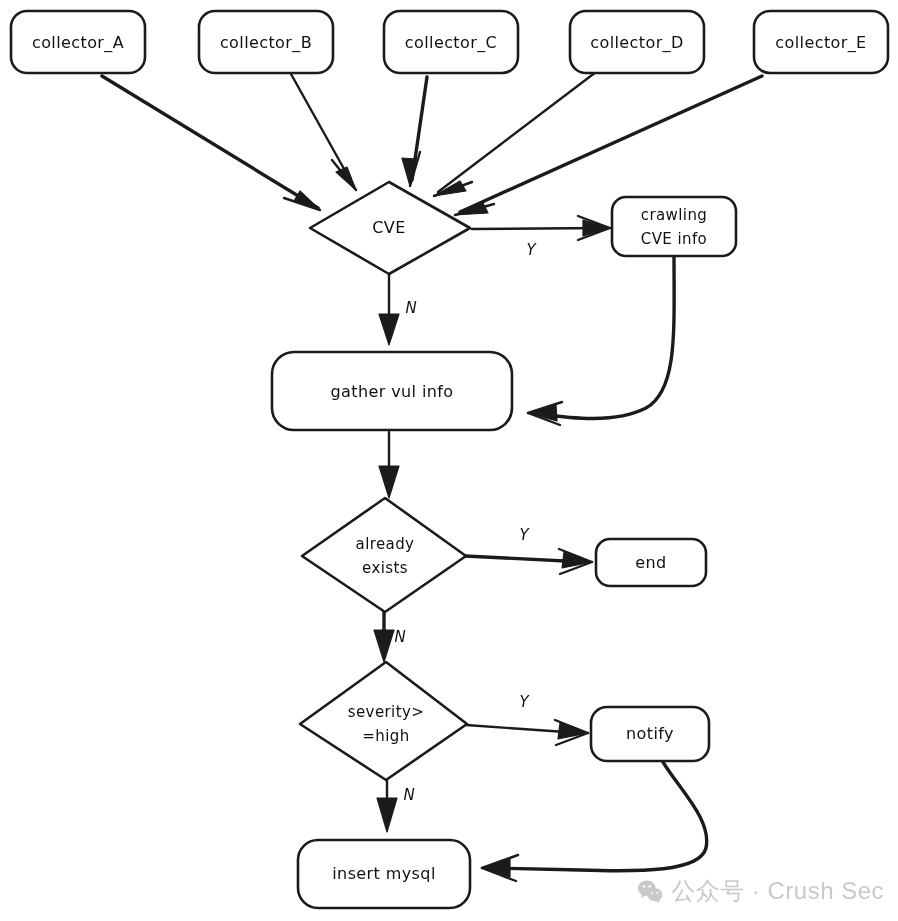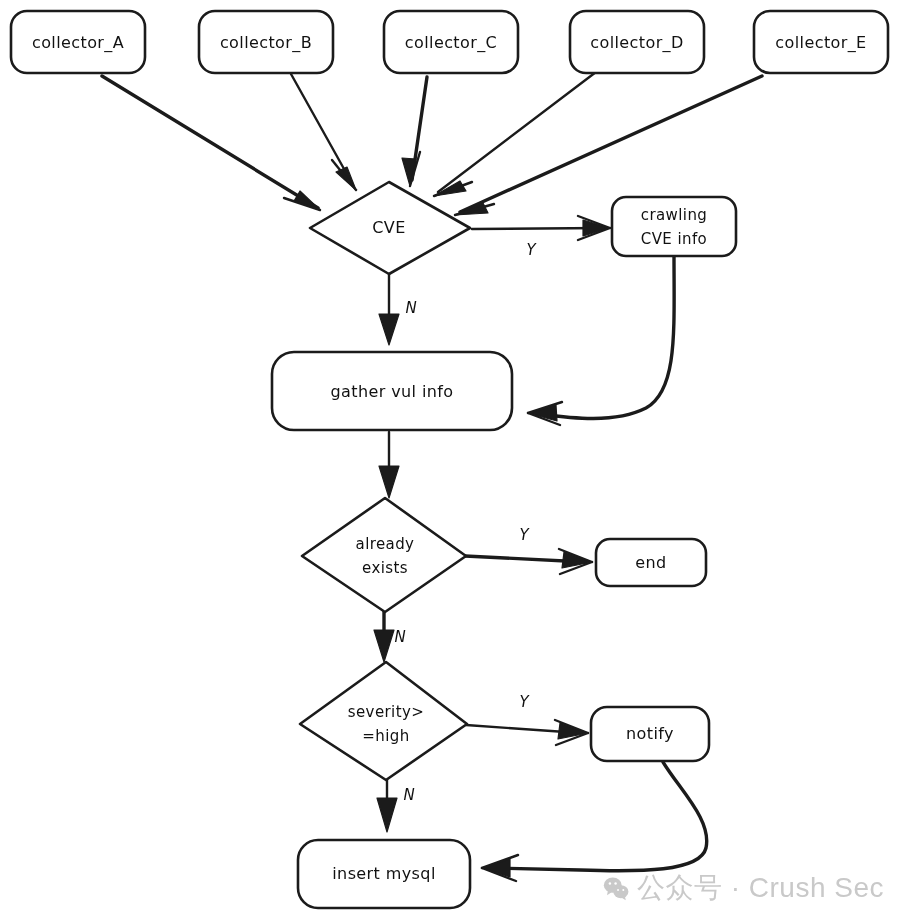--- a/index.html
+++ b/index.html
@@ -75,21 +75,21 @@
   }
   .watermark {
     position: absolute;
     right: 14px;
     bottom: 14px;
     display: flex;
     align-items: center;
     gap: 8px;
     color: #c9c9c9;
     font-family: "Liberation Sans", sans-serif;
-    font-size: 28px;
+    font-size: 24px;
     letter-spacing: 0.5px;
     user-select: none;
   }
   .watermark .wm-icon {
     width: 26px;
     height: 26px;
     display: block;
   }
   .watermark .wm-text {
     white-space: nowrap;

